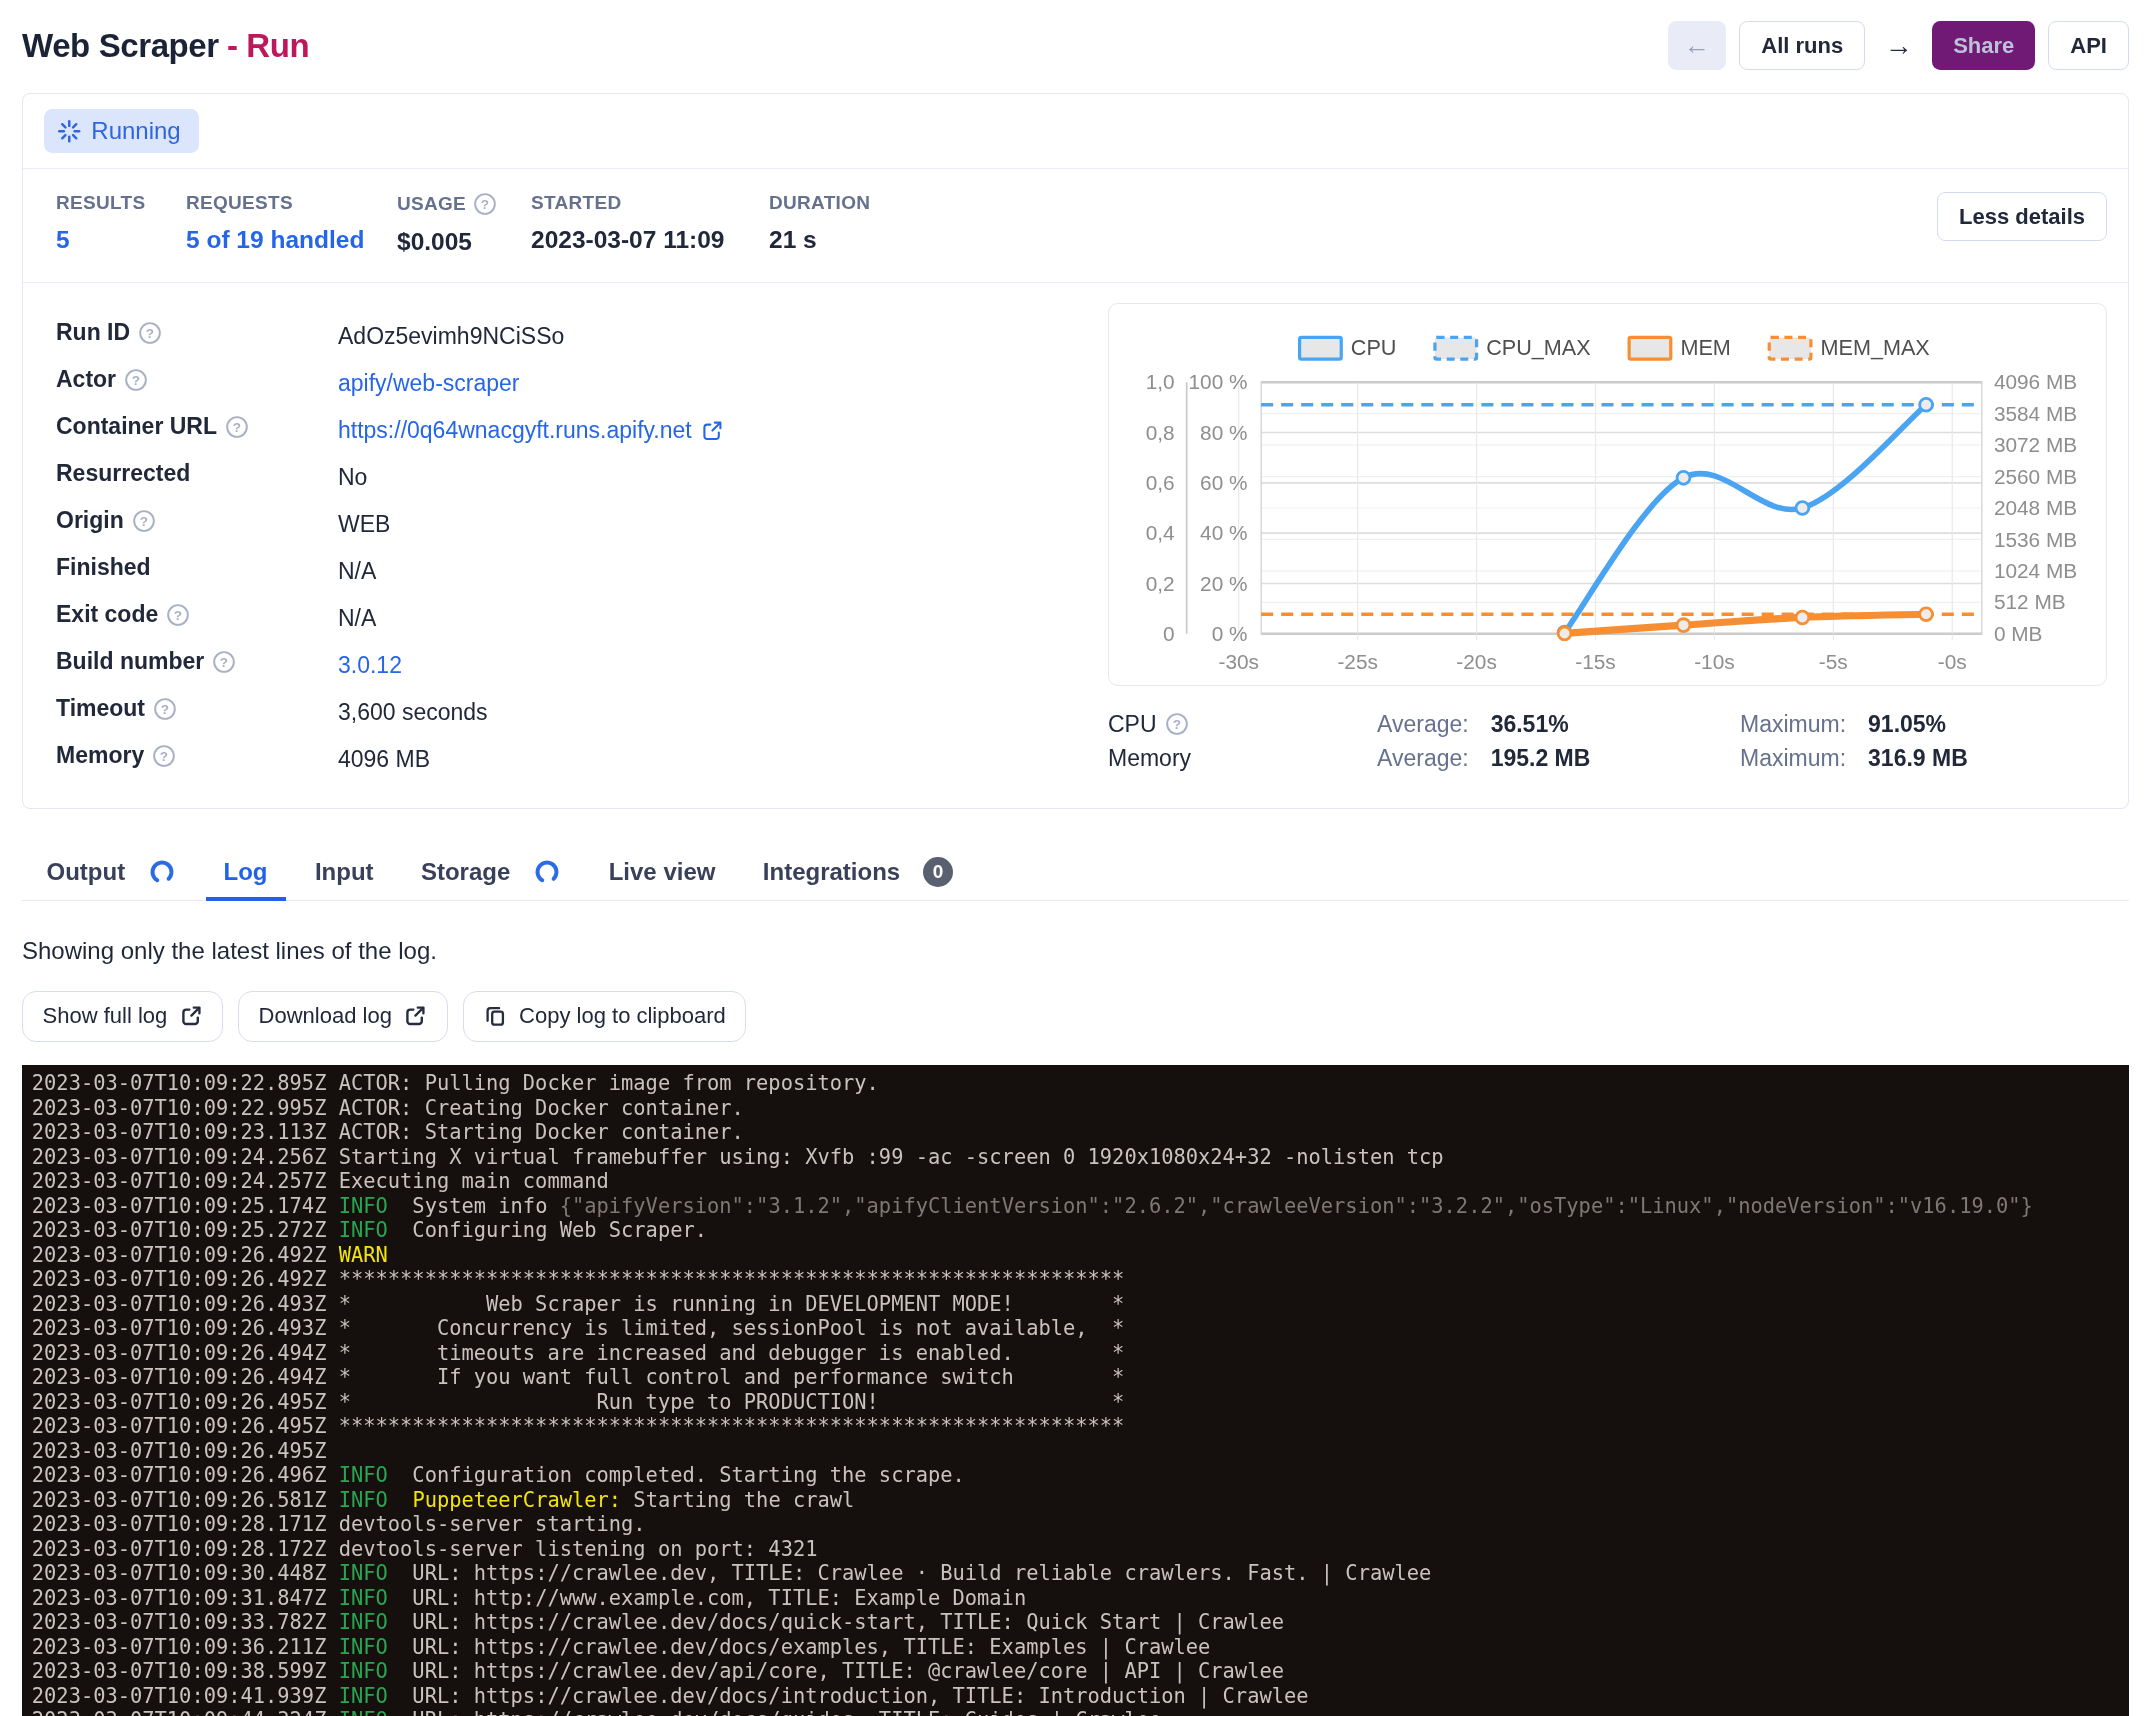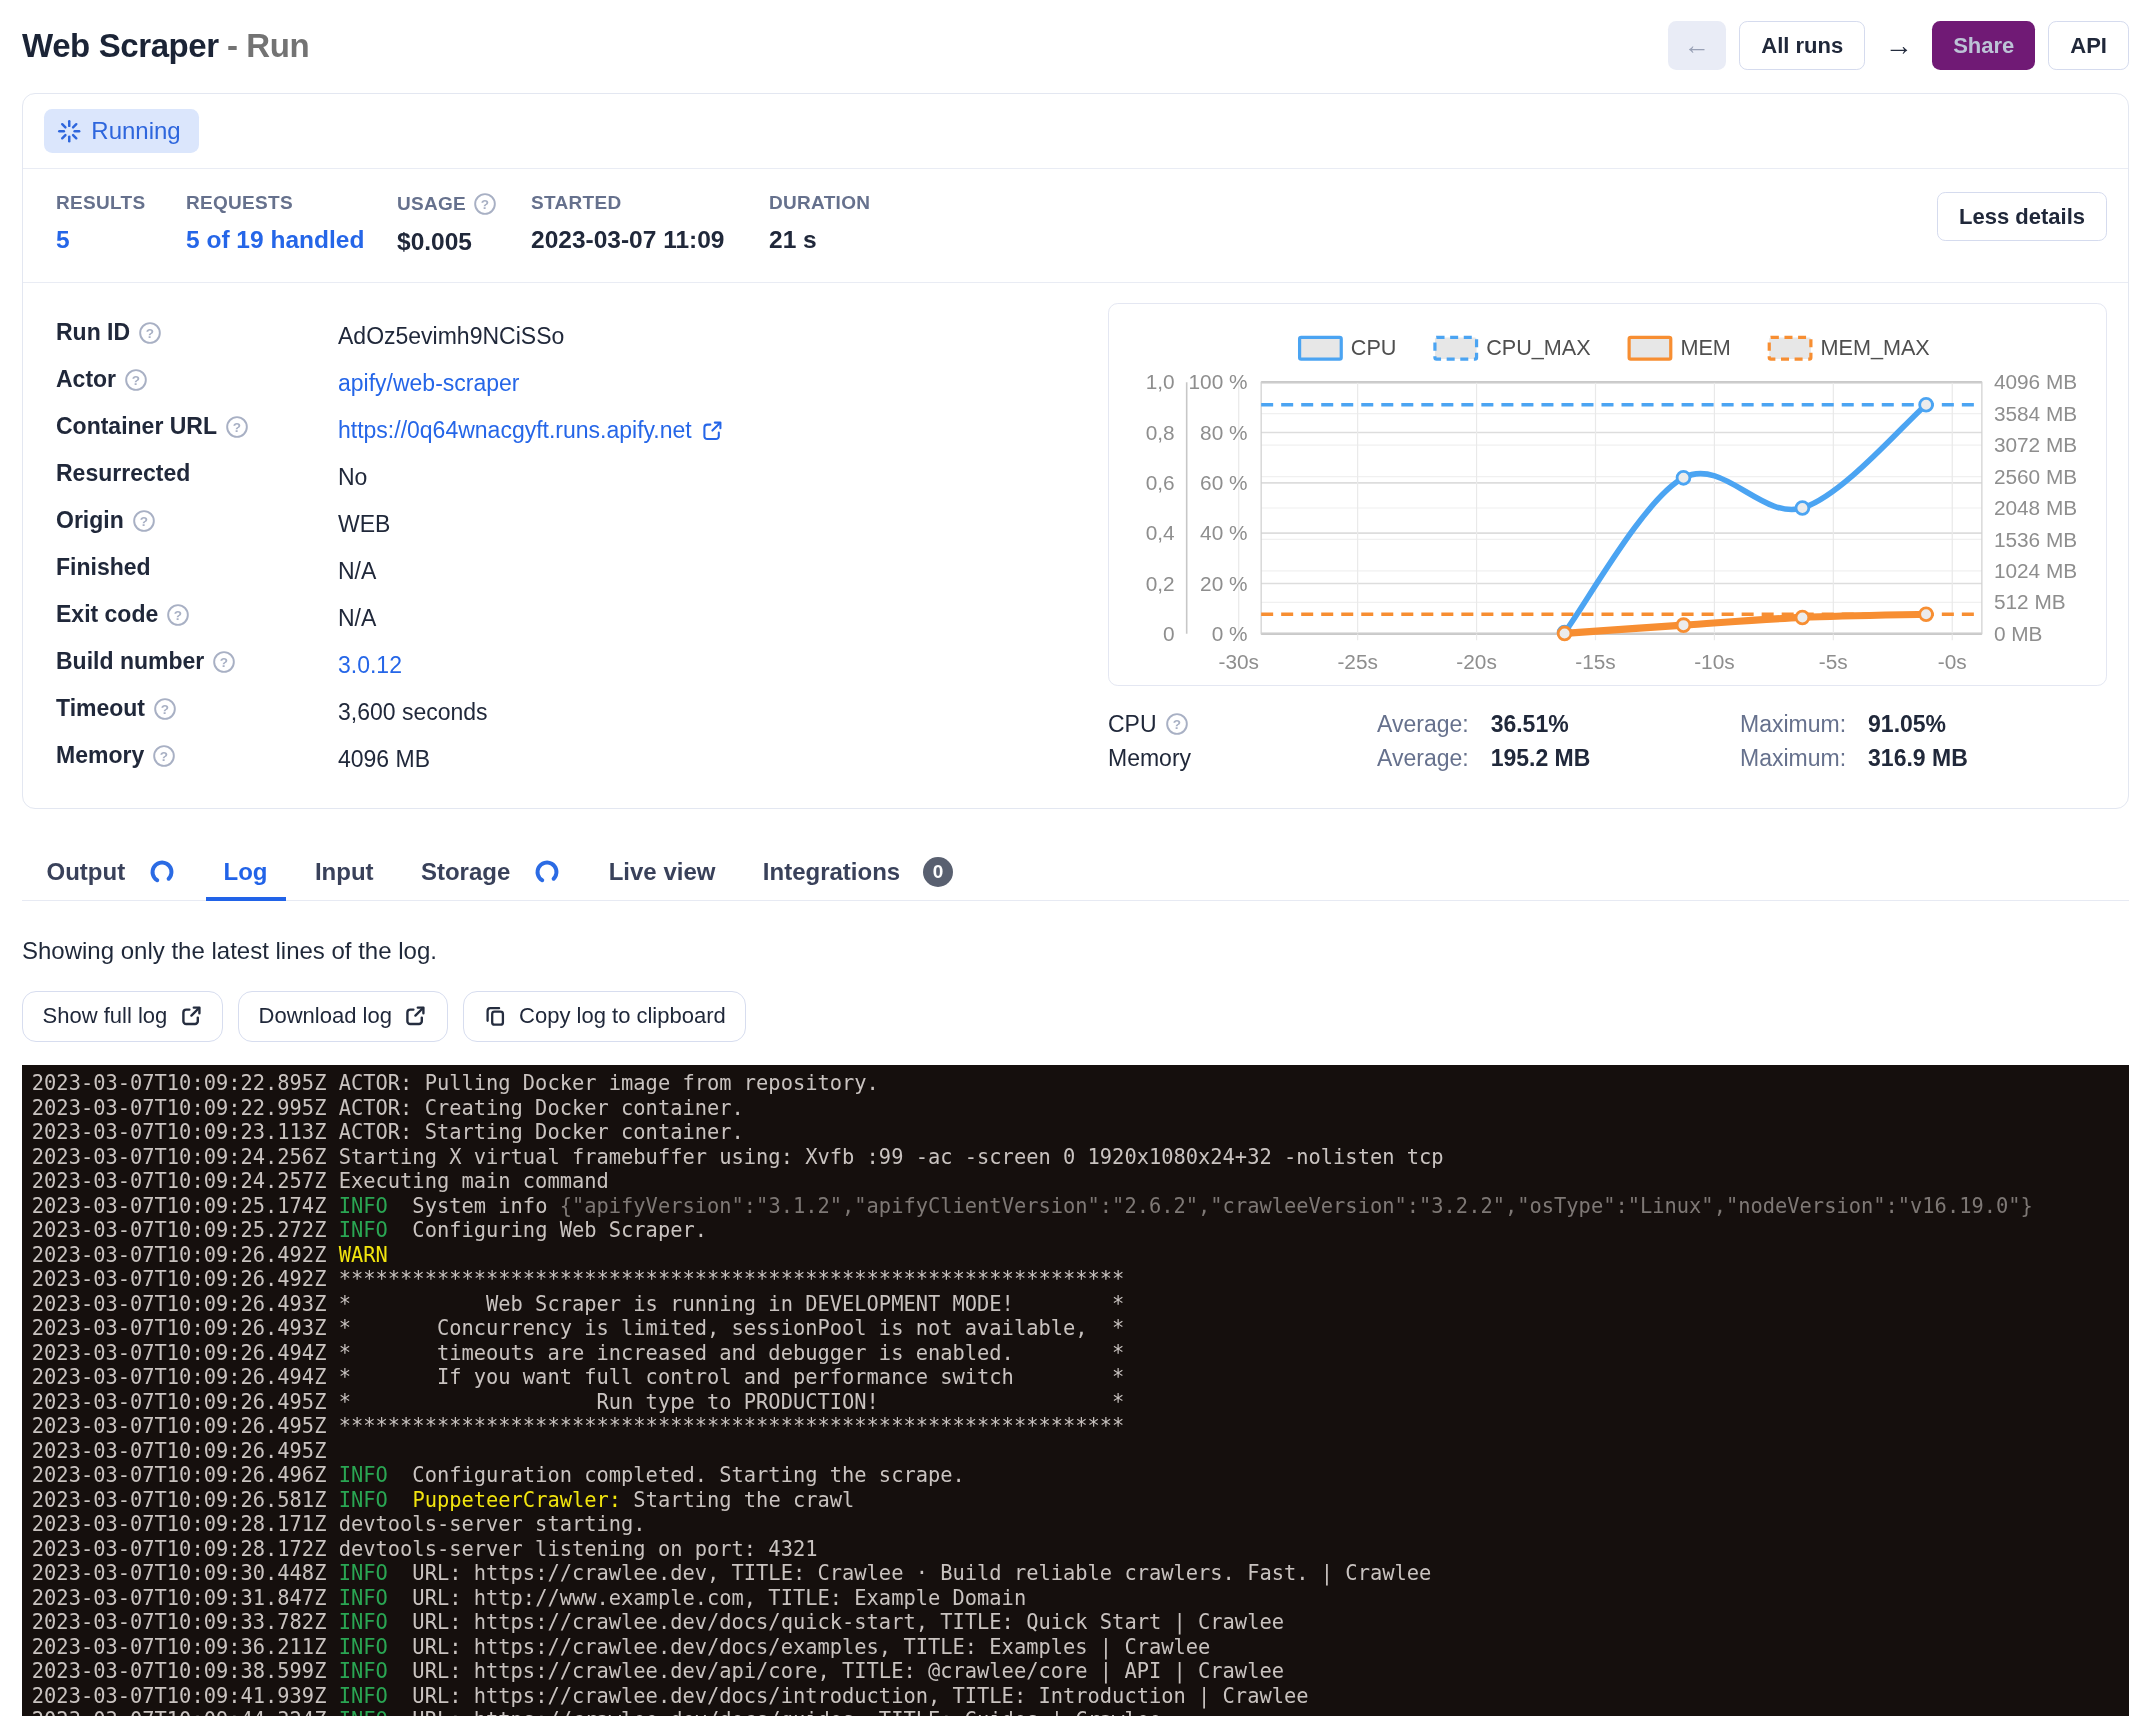--- a/index.html
+++ b/index.html
@@ -3,32 +3,32 @@
 <meta charset="utf-8">
 <style>
   * { box-sizing: border-box; }
   html,body { margin:0; padding:0; background:#ffffff; }
   body { width:2151px; height:1716px; font-family:"Liberation Sans", sans-serif; color:#20283a; overflow:hidden; }
   .page { padding:0 22px; }
 
   
   .hdr { display:flex; justify-content:space-between; align-items:center; padding-top:21px; }
   .hdr h1 { margin:0; font-size:33px; font-weight:700; color:#1b2436; letter-spacing:-0.4px; }
-  .hdr h1 .suffix { color:#737373; font-weight:700; margin-left:8.2px; }
+  .hdr h1 .suffix { color:#be185d; font-weight:700; margin-left:8.2px; }
   .hdr-controls { display:flex; align-items:center; gap:13px; }
   .btn { display:inline-flex; align-items:center; gap:9.8px; height:49px; padding:8px 21px; border-radius:8.2px;
          background:#fff; border:1.6px solid #d5dbee; font-size:22px; font-weight:700; color:#20283a; cursor:pointer;
          font-family:"Liberation Sans", sans-serif; }
   .btn.icon-only { padding:0 16.3px; }
   .btn.soft { background:#e9ecf6; border:none; color:#99a1b6; font-size:26px; }
   .btn.disabled { background:#701a75; border:none; color:#bcc3d6; }
   .arrow-plain { background:none; border:none; font-size:28px; color:#252d3f; cursor:pointer; padding:0 6.5px; }
 
   
-  .card { margin-top:23px; border:1.6px solid #e3e7f1; border-radius:13px; overflow:hidden; }
+  .card { margin-top:23px; border:1.6px solid #e3e7f1; border-radius:8px; overflow:hidden; }
   .badge-row { padding:14.7px 21px; }
   .badge { display:inline-flex; align-items:center; gap:9.8px; background:#dbe6fc; color:#2e66dd;
            border-radius:8.2px; padding:8.2px 18px 8.2px 13px; font-size:24px; font-weight:500; }
   .divider { height:1.6px; background:#e9ecf4; }
 
   .stats-row { display:flex; align-items:flex-start; padding:23px 21px 26px 33px; }
   .stat-col { display:flex; flex-direction:column; }
   .stat-label { font-size:19px; font-weight:700; color:#66718d; letter-spacing:0.3px; display:flex; align-items:center; gap:6.5px; }
   .stat-value { margin-top:11.4px; font-size:24.5px; font-weight:700; color:#20283a; }
   .stat-value.link { color:#2566e8; }

